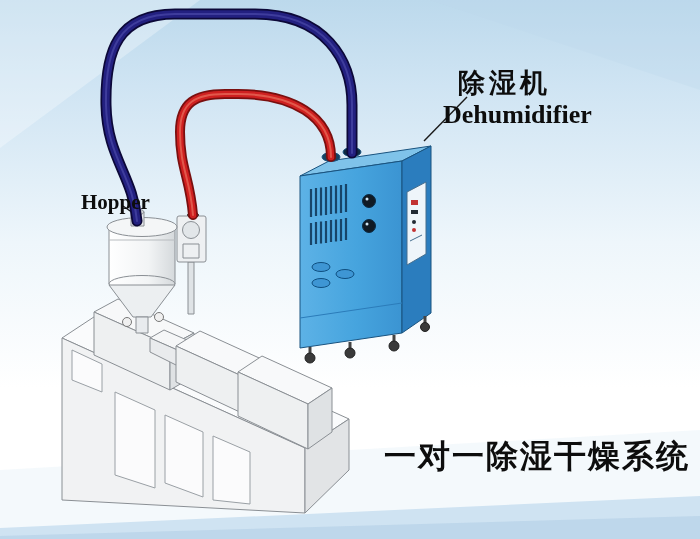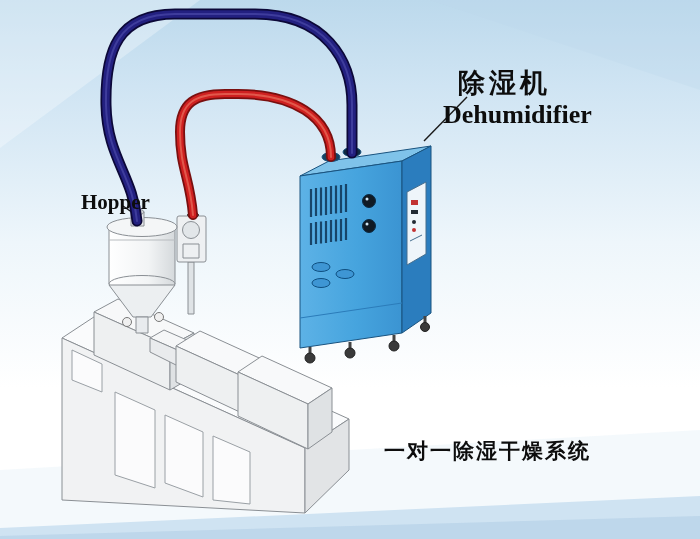--- a/index.html
+++ b/index.html
@@ -9,21 +9,21 @@
     overflow:hidden;
     background:#fff;
     font-family:"Liberation Sans",sans-serif;
   }
   .canvas svg{position:absolute;left:0;top:0;}
   .lbl{position:absolute;white-space:nowrap;color:#0d0d0d;line-height:1;}
   .lbl-dehu-cn{left:458px;top:70px;font-size:27px;font-weight:bold;letter-spacing:4px;}
   .lbl-dehu-en{left:443px;top:102px;font-size:26px;font-weight:bold;font-family:"Liberation Serif",serif;}
   .lbl-hop-cn{left:52px;top:160px;font-size:26px;font-weight:bold;letter-spacing:4px;}
   .lbl-hop-en{left:53px;top:192px;font-size:21px;font-weight:bold;font-family:"Liberation Serif",serif;margin-left:28px;}
-  .cap-cn{left:384px;top:440px;font-size:21px;font-weight:bold;letter-spacing:2px;}
+  .cap-cn{left:384px;top:440px;font-size:32px;font-weight:bold;letter-spacing:2px;}
   .cap-en{left:391px;top:477px;font-size:21px;font-weight:bold;word-spacing:7px;font-family:"Liberation Serif",serif;}
 </style>
 </head>
 <body>
 
 <div class="canvas">
 
 <svg width="700" height="539" viewBox="0 0 700 539" xmlns="http://www.w3.org/2000/svg">
   <defs>
     <linearGradient id="bgGrad" x1="0" y1="0" x2="0" y2="1">

